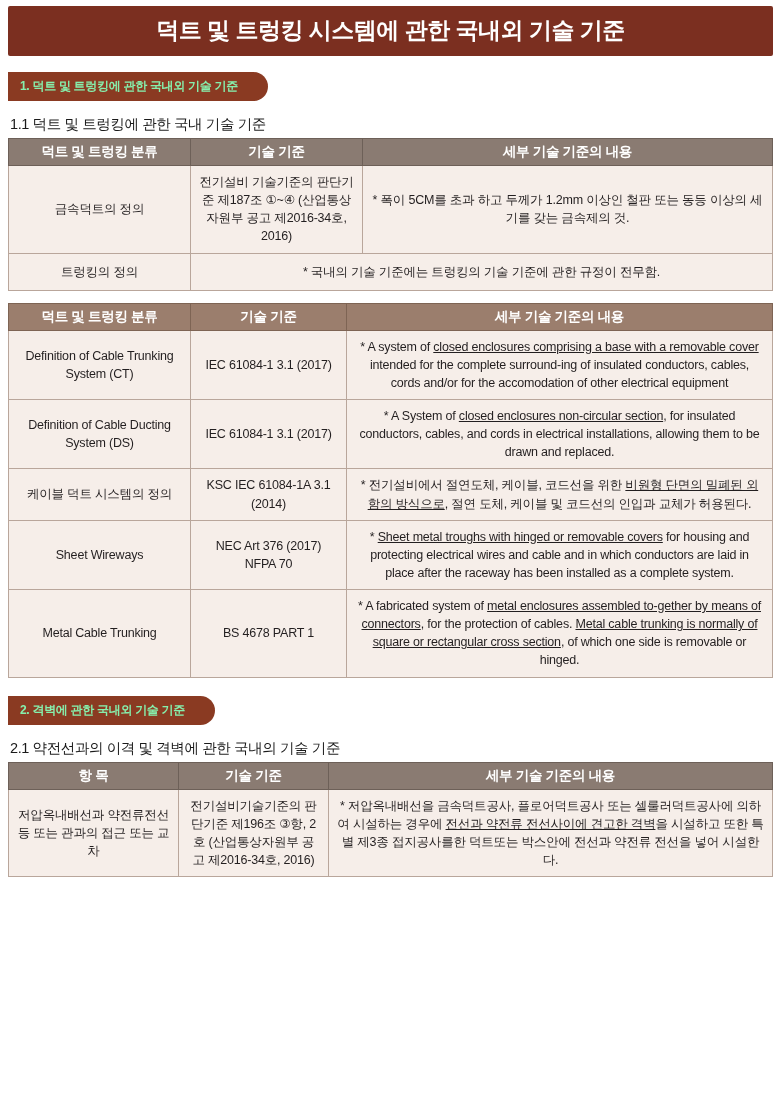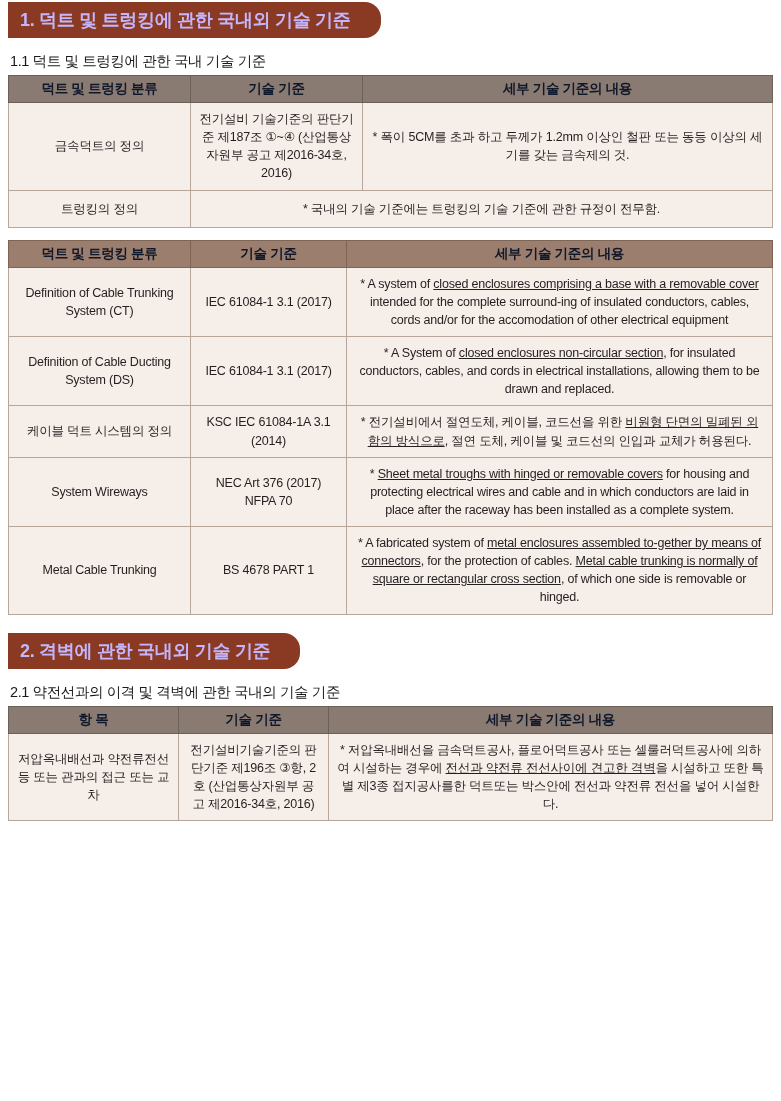--- a/index.html
+++ b/index.html
@@ -21,22 +21,22 @@
     font-weight:bold;
     letter-spacing:-0.5px;
     padding:9px 0 10px 0;
     border-radius:2px;
   }
 
   
   .section-head{
     display:inline-block;
     background:#8a3a22;
-    color:#c4b5fd;
-    font-size:18px;
+    color:#86efac;
+    font-size:12px;
     font-weight:bold;
     padding:6px 30px 6px 12px;
     border-radius:0 16px 16px 0;
     letter-spacing:-0.3px;
     margin:2px 0 10px 0;
   }
   .sub-head{
     font-size:14.5px;
     font-weight:normal;
     color:#1a1a1a;
@@ -46,21 +46,21 @@
 
   
   table{
     border-collapse:collapse;
     width:100%;
     table-layout:fixed;
     font-size:12.5px;
   }
   th{
     background:#8a7b72;
-    color:#0f172a;
+    color:#ffffff;
     font-weight:bold;
     font-size:13.5px;
     border:1px solid #6d6058;
     padding:4px 4px;
     text-align:center;
     letter-spacing:-0.3px;
   }
   th.accent{background:#9b7e6d;border-color:#7e6454;}
   td{
     border:1px solid #b9a69b;
@@ -88,20 +88,21 @@
 
   col.e1{width:170px;}
   col.e2{width:150px;}
   col.e3{width:auto;}
 </style>
 </head>
 <body>
 
 <div class="page">
 
+  <div class="title-bar">덕트 및 트렁킹 시스템에 관한 국내외 기술 기준</div>
 
   
   <div class="section-head">1. 덕트 및 트렁킹에 관한 국내외 기술 기준</div>
 
   <div class="sub-head">1.1 덕트 및 트렁킹에 관한 국내 기술 기준</div>
 
   <div class="tbl-wrap tight">
     <table>
       <colgroup>
           <col class="c1">
@@ -154,21 +155,21 @@
             <td class="c">Definition of Cable Ducting System (DS)</td>
             <td class="l">IEC 61084-1 3.1 (2017)</td>
             <td class="l detail">* A System of <u>closed enclosures non-circular section</u>, for insulated conductors, cables, and cords in electrical installations, allowing them to be drawn and replaced.</td>
           </tr>
           <tr>
             <td class="c">케이블 덕트 시스템의 정의</td>
             <td class="l">KSC IEC 61084-1A 3.1 (2014)</td>
             <td class="l detail">* 전기설비에서 절연도체, 케이블, 코드선을 위한 <u>비원형 단면의 밀폐된 외함의 방식으로</u>, 절연 도체, 케이블 및 코드선의 인입과 교체가 허용된다.</td>
           </tr>
           <tr>
-            <td class="c">System Wireways</td>
+            <td class="c">Sheet Wireways</td>
             <td class="l">NEC Art 376 (2017) NFPA 70</td>
             <td class="l detail">* <u>Sheet metal troughs with hinged or removable covers</u> for housing and protecting electrical wires and cable and in which conductors are laid in place after the raceway has been installed as a complete system.</td>
           </tr>
           <tr>
             <td class="c">Metal Cable Trunking</td>
             <td class="l">BS 4678 PART 1</td>
             <td class="l detail">* A fabricated system of <u>metal enclosures assembled to-gether by means of connectors</u>, for the protection of cables. <u>Metal cable trunking is normally of square or rectangular cross section</u>, of which one side is removable or hinged.</td>
           </tr>
         </tbody>
     </table>

